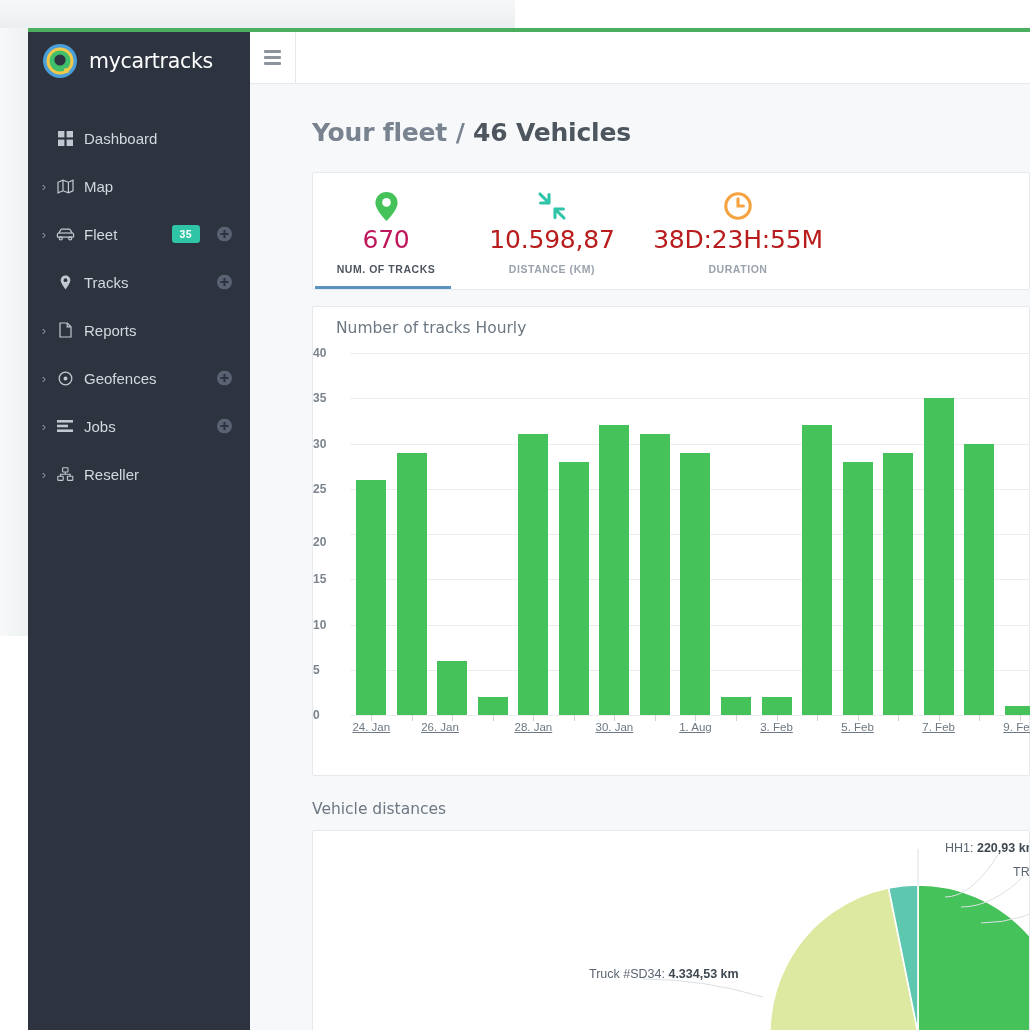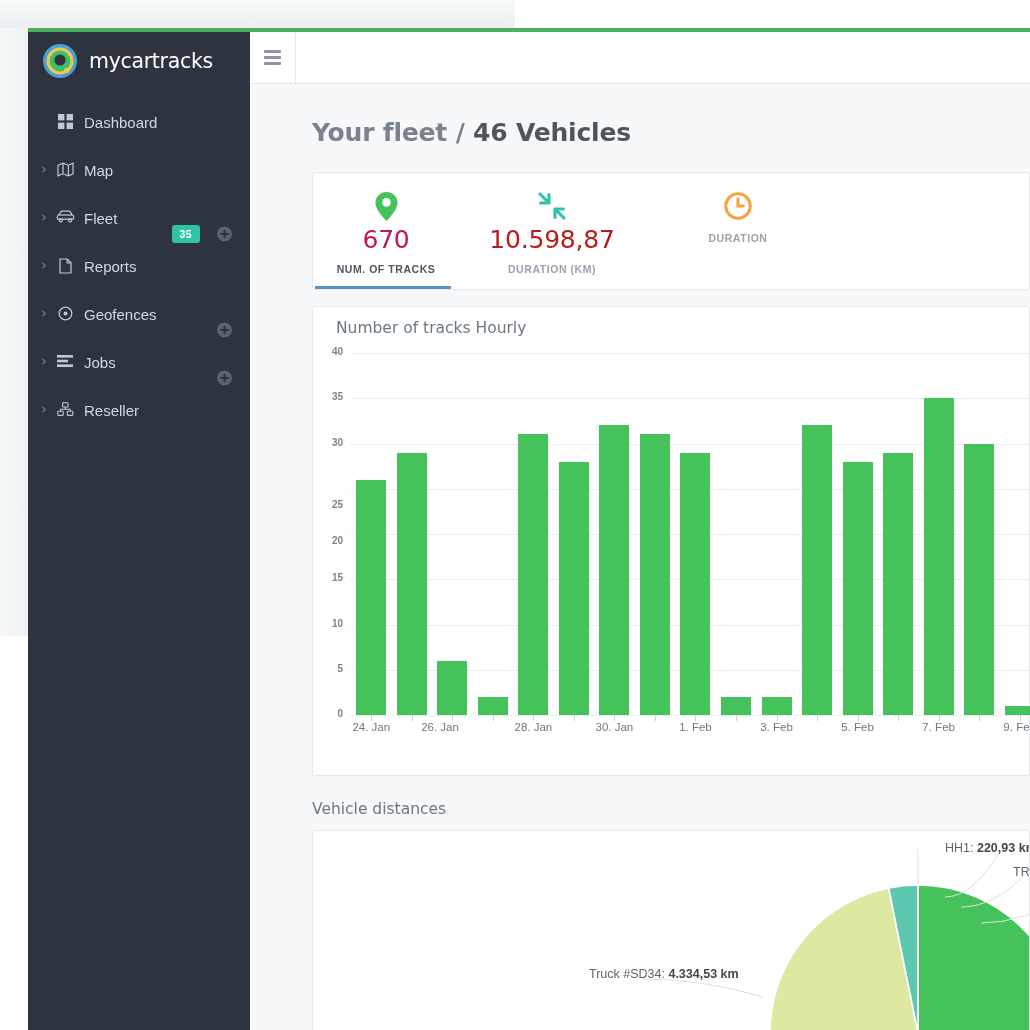--- a/index.html
+++ b/index.html
@@ -48,21 +48,21 @@
     display: flex; align-items: center;
     height: 58px; padding-left: 14px; gap: 11px;
   }
   .brand-logo { width: 36px; height: 36px; flex: 0 0 36px; }
   .brand-name {
     color: #ffffff; font-size: 20.5px; letter-spacing: -0.3px;
     font-family: "DejaVu Sans", sans-serif; font-weight: 400;
   }
   .nav { margin-top: 24px; }
   .nav-item {
-    position: relative; display: flex; align-items: flex-start;
+    position: relative; display: flex; align-items: center;
     height: 48px; padding-left: 8px; color: #c3c8d0;
   }
   .nav-caret {
     width: 16px; flex: 0 0 16px; text-align: center;
     font-size: 13px; color: #8b93a1; line-height: 1;
   }
   .nav-icon {
     width: 26px; flex: 0 0 26px; display: flex;
     align-items: center; justify-content: center; color: #c3c8d0;
   }
@@ -131,32 +131,32 @@
   }
 
   
   .chart-card { margin-top: 16px; height: 470px; position: relative; padding: 12px 0 0 0; }
   .chart-title {
     font-size: 15.5px; color: #6d7883; padding-left: 23px;
     font-family: "DejaVu Sans", sans-serif;
   }
   .plot { position: absolute; left: 0; top: 46px; right: 0; bottom: 0; }
   .ytick {
-    position: absolute; left: 0; width: 30px; text-align: right;
-    font-size: 10px; color: #7b848d; font-weight: bold;
+    position: absolute; left: 0; width: 30px; text-align: left;
+    font-size: 12px; color: #7b848d; font-weight: bold;
     transform: translateY(-7px);
   }
   .gridline {
     position: absolute; left: 37px; right: 0; height: 1px; background: #ebedef;
   }
   .bars { position: absolute; left: 38px; right: 0; top: 0; height: 362px; }
   .bar { position: absolute; bottom: 0; background: #45c35a; }
   .xtick {
     position: absolute; top: 368px; font-size: 11.5px; color: #6d7883;
-    transform: translateX(-50%); white-space: nowrap;
+    transform: translateX(-50%); white-space: nowrap; text-decoration: underline;
   }
   .xtick-mark {
     position: absolute; top: 362px; width: 1px; height: 6px; background: #cfd4d8;
   }
 
   
   .pie-title {
     margin-left: 62px; margin-top: 24px; font-size: 15.5px; color: #6d7883;
     font-family: "DejaVu Sans", sans-serif;
   }
@@ -234,20 +234,37 @@
           <span class="nav-badge">35</span>
           <span class="nav-plus">
             <svg width="15" height="15" viewBox="0 0 15 15">
                 <circle cx="7.5" cy="7.5" r="7.5" fill="#5a6373"></circle>
                 <rect x="6.5" y="3.4" width="2" height="8.2" fill="#2d3440"></rect>
                 <rect x="3.4" y="6.5" width="8.2" height="2" fill="#2d3440"></rect>
               </svg>
           </span>
         </div>
 
+        <div class="nav-item indent">
+          <span class="nav-caret">›</span>
+          <span class="nav-icon">
+            <svg width="11" height="15" viewBox="0 0 11 15">
+                <path d="M5.5 0.6 C2.7 0.6 0.7 2.7 0.7 5.3 C0.7 8.6 5.5 14.4 5.5 14.4 C5.5 14.4 10.3 8.6 10.3 5.3 C10.3 2.7 8.3 0.6 5.5 0.6 Z" fill="#c3c8d0"></path>
+                <circle cx="5.5" cy="5.2" r="1.9" fill="#2d3440"></circle>
+              </svg>
+          </span>
+          <span class="nav-label">Tracks</span>
+          <span class="nav-plus">
+            <svg width="15" height="15" viewBox="0 0 15 15">
+                <circle cx="7.5" cy="7.5" r="7.5" fill="#5a6373"></circle>
+                <rect x="6.5" y="3.4" width="2" height="8.2" fill="#2d3440"></rect>
+                <rect x="3.4" y="6.5" width="8.2" height="2" fill="#2d3440"></rect>
+              </svg>
+          </span>
+        </div>
 
         <div class="nav-item">
           <span class="nav-caret">›</span>
           <span class="nav-icon">
             <svg width="13" height="16" viewBox="0 0 13 16" fill="none" stroke="#c3c8d0" stroke-width="1.2">
                 <path d="M1 1 H8.2 L12 4.8 V15 H1 Z"></path>
                 <path d="M8.2 1 V4.8 H12"></path>
               </svg>
           </span>
           <span class="nav-label">Reports</span>
@@ -338,51 +355,52 @@
           </div>
 
           <div class="stat s2">
             <div class="stat-icon">
               <svg width="30" height="30" viewBox="0 0 30 30" fill="none" stroke="#2ec4a5" stroke-width="3.1" stroke-linecap="round" stroke-linejoin="round">
                 <path d="M3 3 L12 12 M12 3.6 L12 12 L3.6 12"></path>
                 <path d="M27 27 L18 18 M18 26.4 L18 18 L26.4 18"></path>
               </svg>
             </div>
             <div class="stat-value">10.598,87</div>
-            <div class="stat-label">DURATION (KM)</div>
+            <div class="stat-label">DISTANCE (KM)</div>
           </div>
 
           <div class="stat s3">
             <div class="stat-icon">
               <svg width="30" height="30" viewBox="0 0 30 30" fill="none" stroke="#f5a341" stroke-width="3.1">
                   <circle cx="15" cy="15" r="12.2"></circle>
                   <path d="M15 7.8 V15 H20.4" stroke-linecap="round"></path>
                 </svg>
             </div>
+            <div class="stat-value">38D:23H:55M</div>
             <div class="stat-label">DURATION</div>
           </div>
 
         </div>
       </section>
 
       <section class="card chart-card">
         <div class="chart-title">Number of tracks Hourly</div>
         <div class="plot" id="bar-plot">
             <div class="gridline" style="top: 362px;"></div>
             <div class="ytick" style="top: 362px;">0</div>
             <div class="gridline" style="top: 316.75px;"></div>
             <div class="ytick" style="top: 316.75px;">5</div>
             <div class="gridline" style="top: 271.5px;"></div>
             <div class="ytick" style="top: 271.5px;">10</div>
             <div class="gridline" style="top: 226.25px;"></div>
             <div class="ytick" style="top: 226.25px;">15</div>
             <div class="gridline" style="top: 181px;"></div>
             <div class="ytick" style="top: 181px; margin-top: 8px;">20</div>
             <div class="gridline" style="top: 135.75px;"></div>
-            <div class="ytick" style="top: 153px;">25</div>
+            <div class="ytick" style="top: 136px;">25</div>
             <div class="gridline" style="top: 90.5px;"></div>
             <div class="ytick" style="top: 90.5px;">30</div>
             <div class="gridline" style="top: 45.25px;"></div>
             <div class="ytick" style="top: 45.25px;">35</div>
             <div class="gridline" style="top: 0px;"></div>
             <div class="ytick" style="top: 0px;">40</div>
             <div class="bars">
               <div class="bar" style="left: 5.26842px; width: 29.9895px; height: 235.3px; background: rgb(69, 195, 90);"></div>
               <div class="bar" style="left: 45.7947px; width: 29.9895px; height: 262.45px; background: rgb(69, 195, 90);"></div>
               <div class="bar" style="left: 86.3211px; width: 29.9895px; height: 54.3px; background: rgb(69, 195, 90);"></div>
@@ -407,21 +425,21 @@
             <div class="xtick-mark" style="left: 139.316px;"></div>
             <div class="xtick" style="left: 127px;">26. Jan</div>
             <div class="xtick-mark" style="left: 179.842px;"></div>
             <div class="xtick-mark" style="left: 220.368px;"></div>
             <div class="xtick" style="left: 220.368px;">28. Jan</div>
             <div class="xtick-mark" style="left: 260.895px;"></div>
             <div class="xtick-mark" style="left: 301.421px;"></div>
             <div class="xtick" style="left: 301.421px;">30. Jan</div>
             <div class="xtick-mark" style="left: 341.947px;"></div>
             <div class="xtick-mark" style="left: 382.474px;"></div>
-            <div class="xtick" style="left: 382.474px;">1. Feb</div>
+            <div class="xtick" style="left: 382.474px;">1. Aug</div>
             <div class="xtick-mark" style="left: 423px;"></div>
             <div class="xtick-mark" style="left: 463.526px;"></div>
             <div class="xtick" style="left: 463.526px;">3. Feb</div>
             <div class="xtick-mark" style="left: 504.053px;"></div>
             <div class="xtick-mark" style="left: 544.579px;"></div>
             <div class="xtick" style="left: 544.579px;">5. Feb</div>
             <div class="xtick-mark" style="left: 585.105px;"></div>
             <div class="xtick-mark" style="left: 625.632px;"></div>
             <div class="xtick" style="left: 625.632px;">7. Feb</div>
             <div class="xtick-mark" style="left: 666.158px;"></div>

